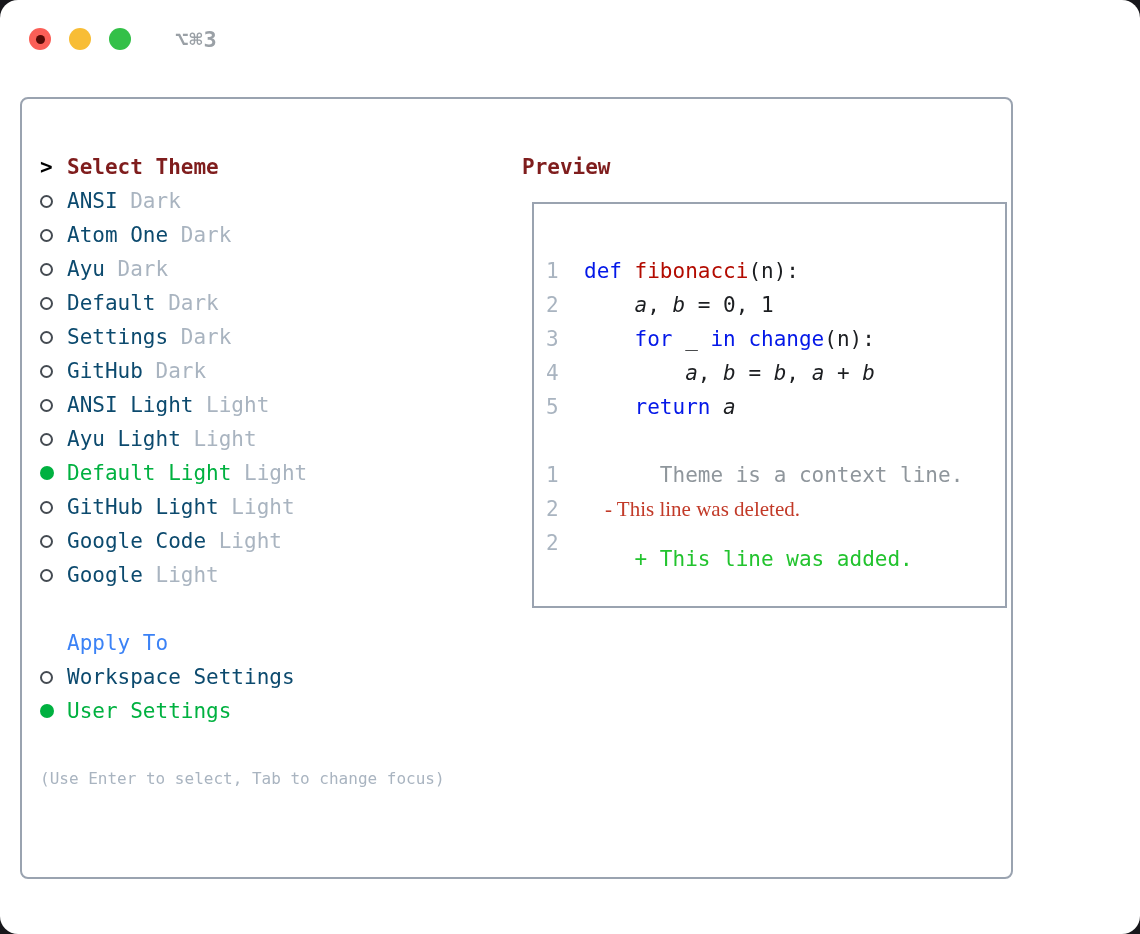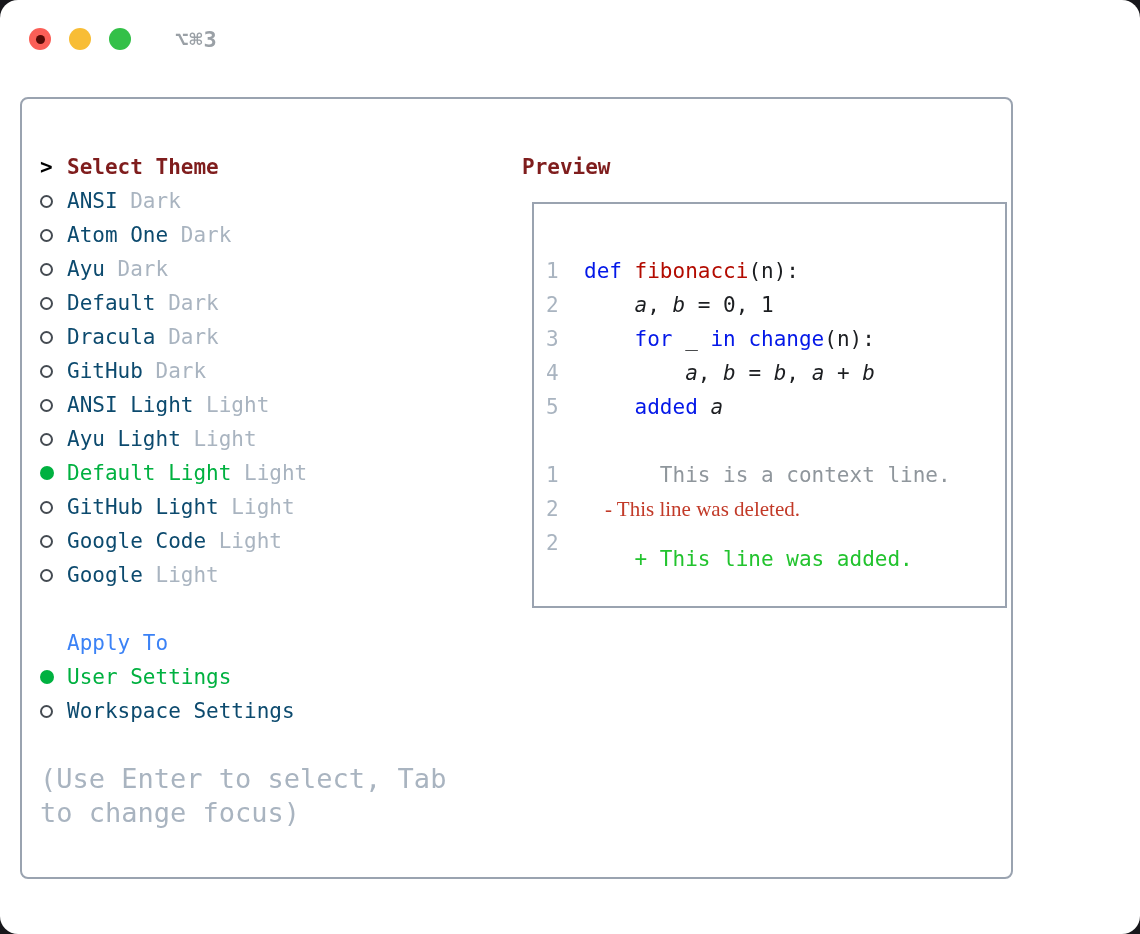--- a/index.html
+++ b/index.html
@@ -39,21 +39,21 @@
   .spacer{height:34px;}
   .bullet{width:27px;display:inline-flex;align-items:center;flex:none;}
   .cursor-glyph{color:#000;font-weight:bold;font-size:21px;}
   .ring{width:13px;height:13px;border:2px solid #454b52;border-radius:50%;}
   .dotsel{width:14px;height:14px;border-radius:50%;background:var(--accent-green);}
   .h{color:#7f1d1d;font-weight:bold;}
   .item-name{color:#0c4a6e;}
   .item-name.selected{color:var(--accent-green);}
   .item-tag{color:var(--muted-gray);}
   .left-col{width:482px;flex:none;}
-  .hint{width:420px;font-size:27px;line-height:34px;color:var(--muted-gray);}
+  .hint{width:420px;font-size:16px;line-height:34px;color:var(--muted-gray);}
   
   .right-col{flex:1;}
   .preview-box{
     margin-top:18px;margin-left:10px;width:475px;height:406px;
     border:2px solid var(--panel-border);
     padding:50px 0 0 12px;overflow:hidden;
   }
   .cline{height:34px;display:flex;align-items:center;font-size:21px;white-space:pre;}
   .ln{width:38px;flex:none;color:var(--muted-gray);}
   .code{color:#1c1e21;}
@@ -85,63 +85,63 @@
       <div class="row">
         <span class="bullet"><span class="cursor-glyph">&gt;</span></span>
         <span class="h">Select Theme</span>
       </div>
 
       <div id="theme-items">
           <div class="row"><span class="bullet"><span class="ring"></span></span><span class="item-name">ANSI</span><span class="item-tag"> Dark</span></div>
           <div class="row"><span class="bullet"><span class="ring"></span></span><span class="item-name">Atom One</span><span class="item-tag"> Dark</span></div>
           <div class="row"><span class="bullet"><span class="ring"></span></span><span class="item-name">Ayu</span><span class="item-tag"> Dark</span></div>
           <div class="row"><span class="bullet"><span class="ring"></span></span><span class="item-name">Default</span><span class="item-tag"> Dark</span></div>
-          <div class="row"><span class="bullet"><span class="ring"></span></span><span class="item-name">Dracula</span><span class="item-tag"> Dark</span></div>
+          <div class="row"><span class="bullet"><span class="ring"></span></span><span class="item-name">Settings</span><span class="item-tag"> Dark</span></div>
           <div class="row"><span class="bullet"><span class="ring"></span></span><span class="item-name">GitHub</span><span class="item-tag"> Dark</span></div>
           <div class="row"><span class="bullet"><span class="ring"></span></span><span class="item-name">ANSI Light</span><span class="item-tag"> Light</span></div>
           <div class="row"><span class="bullet"><span class="ring"></span></span><span class="item-name">Ayu Light</span><span class="item-tag"> Light</span></div>
           <div class="row"><span class="bullet"><span class="dotsel"></span></span><span class="item-name selected">Default Light</span><span class="item-tag"> Light</span></div>
           <div class="row"><span class="bullet"><span class="ring"></span></span><span class="item-name">GitHub Light</span><span class="item-tag"> Light</span></div>
           <div class="row"><span class="bullet"><span class="ring"></span></span><span class="item-name">Google Code</span><span class="item-tag"> Light</span></div>
           <div class="row"><span class="bullet"><span class="ring"></span></span><span class="item-name">Google</span><span class="item-tag"> Light</span></div>
         </div>
 
       <div class="spacer"></div>
 
       <div class="row">
         <span class="bullet"></span>
         <span class="item-name" style="color:#3b82f6">Apply To</span>
       </div>
 
       <div id="apply-items">
+          <div class="row"><span class="bullet"><span class="ring"></span></span><span class="item-name">Workspace Settings</span></div>
           <div class="row"><span class="bullet"><span class="dotsel"></span></span><span class="item-name selected">User Settings</span></div>
-          <div class="row"><span class="bullet"><span class="ring"></span></span><span class="item-name">Workspace Settings</span></div>
         </div>
 
       <div class="spacer"></div>
 
       <div class="hint">(Use Enter to select, Tab to change focus)</div>
     </div>
 
     <div class="right-col">
       <div class="row">
         <span class="h">Preview</span>
       </div>
 
       <div class="preview-box">
         <div id="code-lines">
             <div class="cline"><span class="ln">1</span><span class="code"><span class="tok-kw">def </span><span class="tok-fn">fibonacci</span><span class="tok-pl">(n):</span></span></div>
             <div class="cline"><span class="ln">2</span><span class="code"><span class="tok-pl">    </span><span class="tok-var">a</span><span class="tok-pl">, </span><span class="tok-var">b</span><span class="tok-pl"> = 0, 1</span></span></div>
             <div class="cline"><span class="ln">3</span><span class="code"><span class="tok-pl">    </span><span class="tok-kw">for</span><span class="tok-pl"> _ </span><span class="tok-kw">in</span><span class="tok-pl"> </span><span class="tok-kw">change</span><span class="tok-pl">(n):</span></span></div>
             <div class="cline"><span class="ln">4</span><span class="code"><span class="tok-pl">        </span><span class="tok-var">a</span><span class="tok-pl">, </span><span class="tok-var">b</span><span class="tok-pl"> = </span><span class="tok-var">b</span><span class="tok-pl">, </span><span class="tok-var">a</span><span class="tok-pl"> + </span><span class="tok-var">b</span></span></div>
-            <div class="cline"><span class="ln">5</span><span class="code"><span class="tok-pl">    </span><span class="tok-kw">added</span><span class="tok-pl"> </span><span class="tok-var">a</span></span></div>
+            <div class="cline"><span class="ln">5</span><span class="code"><span class="tok-pl">    </span><span class="tok-kw">return</span><span class="tok-pl"> </span><span class="tok-var">a</span></span></div>
           </div>
         <div class="spacer"></div>
         <div id="diff-lines">
-            <div class="cline"><span class="ln">1</span><span class="diff-ctx">      This is a context line.</span></div>
+            <div class="cline"><span class="ln">1</span><span class="diff-ctx">      Theme is a context line.</span></div>
             <div class="cline"><span class="ln">2</span><span class="diff-del">    - This line was deleted.</span></div>
             <div class="cline"><span class="ln">2</span><span class="diff-add">    + This line was added.</span></div>
           </div>
       </div>
     </div>
 
   </div>
 </div>
 
 </body></html>

